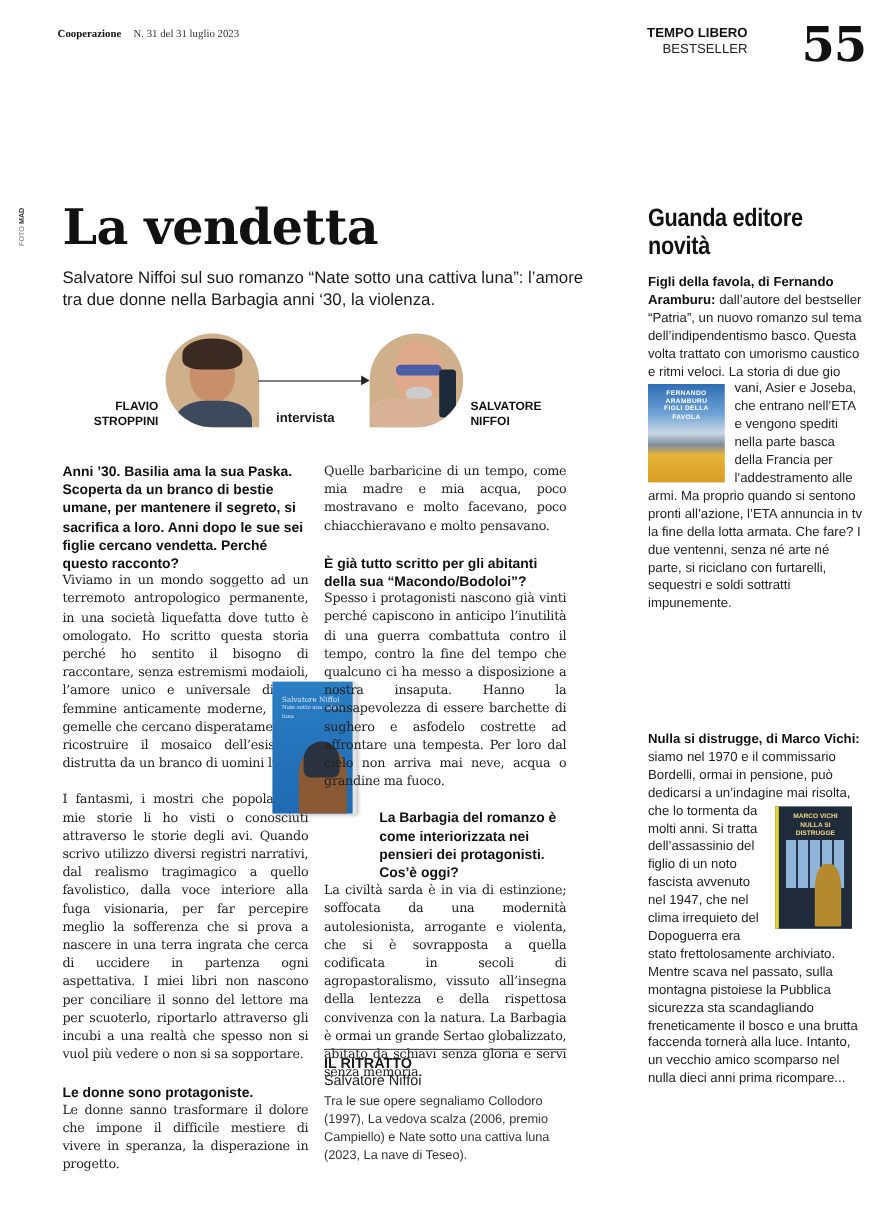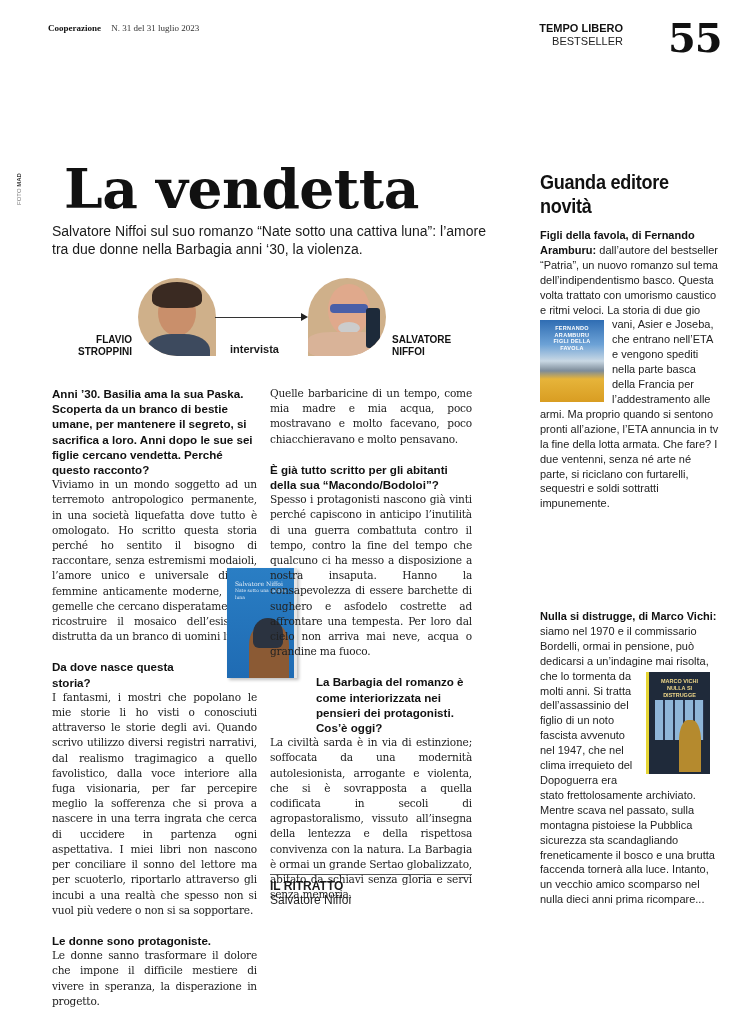--- a/index.html
+++ b/index.html
@@ -10,21 +10,21 @@
   .hdr-left { position: absolute; left: 48px; top: 23px; font-size: 9px; color: #333; font-family: Liberation Serif, serif; }
   .hdr-left .brand { font-weight: bold; color: #111; margin-right: 8px; }
   .hdr-right { position: absolute; right: 118px; top: 22px; text-align: right; font-size: 11px; line-height: 13px; }
   .hdr-right .sec { font-weight: bold; color: #111; }
   .hdr-right .sub { color: #222; }
   .pagenum { position: absolute; left: 634px; top: 18px; font-family: "DejaVu Serif", serif; font-weight: bold; font-size: 40px; line-height: 40px; color: #111; letter-spacing: -1px; margin-left: 34px; }
 
   .credit { position: absolute; left: 16px; top: 172px; font-size: 6px; color: #777; transform: rotate(-90deg); transform-origin: left top; white-space: nowrap; top: 205px; }
   .credit b { color: #333; }
 
-  .title { position: absolute; left: 52px; top: 166px; font-family: "DejaVu Serif", serif; font-weight: bold; font-size: 55px; line-height: 46px; color: #111; letter-spacing: -0.5px; margin-left: 12px; }
+  .title { position: absolute; left: 52px; top: 166px; font-family: "DejaVu Serif", serif; font-weight: bold; font-size: 41px; line-height: 46px; color: #111; letter-spacing: -0.5px; }
   .subtitle { position: absolute; left: 52px; top: 222px; width: 440px; font-size: 14px; line-height: 18px; color: #1a1a1a; }
 
   
   .avatar { position: absolute; width: 78px; height: 78px; border-radius: 50% 50% 0 50%; background: #cfb08a; overflow: hidden; }
   .avatar.a1 { left: 138px; top: 278px; }
   .avatar.a2 { left: 308px; top: 278px; border-radius: 50% 50% 50% 0; }
   .face { position: absolute; border-radius: 50%; }
   .person-name { position: absolute; font-size: 10px; font-weight: bold; line-height: 12px; color: #111; }
   .pn1 { left: 60px; top: 334px; width: 72px; text-align: right; }
   .pn2 { left: 392px; top: 334px; }
@@ -107,21 +107,20 @@
   <div>SALVATORE</div>
   <div>NIFFOI</div>
 </div>
 
 <div class="col col1">
   <div class="q">Anni ’30. Basilia ama la sua Paska. Scoperta da un branco di bestie umane, per mantenere il segreto, si sacrifica a loro. Anni dopo le sue sei figlie cercano vendetta. Perché questo racconto?</div>
   <div class="serif" style="padding-right:0">
     <span>Viviamo in un mondo soggetto ad un terremoto antropologico permanente, in una società liquefatta dove tutto è omologato. Ho scritto questa storia perché ho sentito il bisogno di raccontare, senza estremismi modaioli, l’amore unico e universale di due femmine anticamente moderne, di sei gemelle che cercano disperatamente di ricostruire il mosaico dell’esistenza distrutta da un branco di uomini lupi.</span>
   </div>
   <div class="gap"></div>
-  <div class="q" style="width:128px">Da dove nasce questa storia?</div>
   <div class="serif">I fantasmi, i mostri che popolano le mie storie li ho visti o conosciuti attraverso le storie degli avi. Quando scrivo utilizzo diversi registri narrativi, dal realismo tragimagico a quello favolistico, dalla voce interiore alla fuga visionaria, per far percepire meglio la sofferenza che si prova a nascere in una terra ingrata che cerca di uccidere in partenza ogni aspettativa. I miei libri non nascono per conciliare il sonno del lettore ma per scuoterlo, riportarlo attraverso gli incubi a una realtà che spesso non si vuol più vedere o non si sa sopportare.</div>
   <div class="gap"></div>
   <div class="q">Le donne sono protagoniste.</div>
   <div class="serif" id="ans2">Le donne sanno trasformare il dolore che impone il difficile mestiere di vivere in speranza, la disperazione in progetto.</div>
 </div>
 
 <div class="cover-center">
   <div class="ct">
     <div>Salvatore Niffoi</div>
     <div style="font-size:4.5px">Nate sotto una cattiva luna</div>
@@ -137,20 +136,21 @@
   <div class="serif">Spesso i protagonisti nascono già vinti perché capiscono in anticipo l’inutilità di una guerra combattuta contro il tempo, contro la fine del tempo che qualcuno ci ha messo a disposizione a nostra insaputa. Hanno la consapevolezza di essere barchette di sughero e asfodelo costrette ad affrontare una tempesta. Per loro dal cielo non arriva mai neve, acqua o grandine ma fuoco.</div>
   <div class="gap"></div>
   <div class="q" style="padding-left:46px">La Barbagia del romanzo è come interiorizzata nei pensieri dei protagonisti. Cos’è oggi?</div>
   <div class="serif">La civiltà sarda è in via di estinzione; soffocata da una modernità autolesionista, arrogante e violenta, che si è sovrapposta a quella codificata in secoli di agropastoralismo, vissuto all’insegna della lentezza e della rispettosa convivenza con la natura. La Barbagia è ormai un grande Sertao globalizzato, abitato da schiavi senza gloria e servi senza memoria.</div>
 </div>
 
 <div class="rule"></div>
 <div class="ritratto">
   <div class="label">IL RITRATTO</div>
   <div class="name">Salvatore Niffoi</div>
+  <div class="body">Tra le sue opere segnaliamo Collodoro (1997), La vedova scalza (2006, premio Campiello) e Nate sotto una cattiva luna (2023, La nave di Teseo).</div>
 </div>
 
 <div class="side-title">Guanda editore novità</div>
 
 <div class="side s1">
   <b>Figli della favola, di Fernando Aramburu:</b><span id="s1text"> dall’autore del bestseller “Patria”, un nuovo romanzo sul tema dell’indipendentismo basco. Questa volta trattato con umorismo caustico e ritmi veloci. La storia di due gio</span>
 <div class="cover-aram">
       <div class="ct">FERNANDO<br>ARAMBURU<br>FIGLI DELLA<br>FAVOLA</div>
     </div><span>vani, Asier e Joseba, che entrano nell’ETA e vengono spediti nella parte basca della Francia per l’addestramento alle armi. Ma proprio quando si sentono pronti all’azione, l’ETA annuncia in tv la fine della lotta armata. Che fare? I due ventenni, senza né arte né parte, si riciclano con furtarelli, sequestri e soldi sottratti impunemente.</span></div>
 

